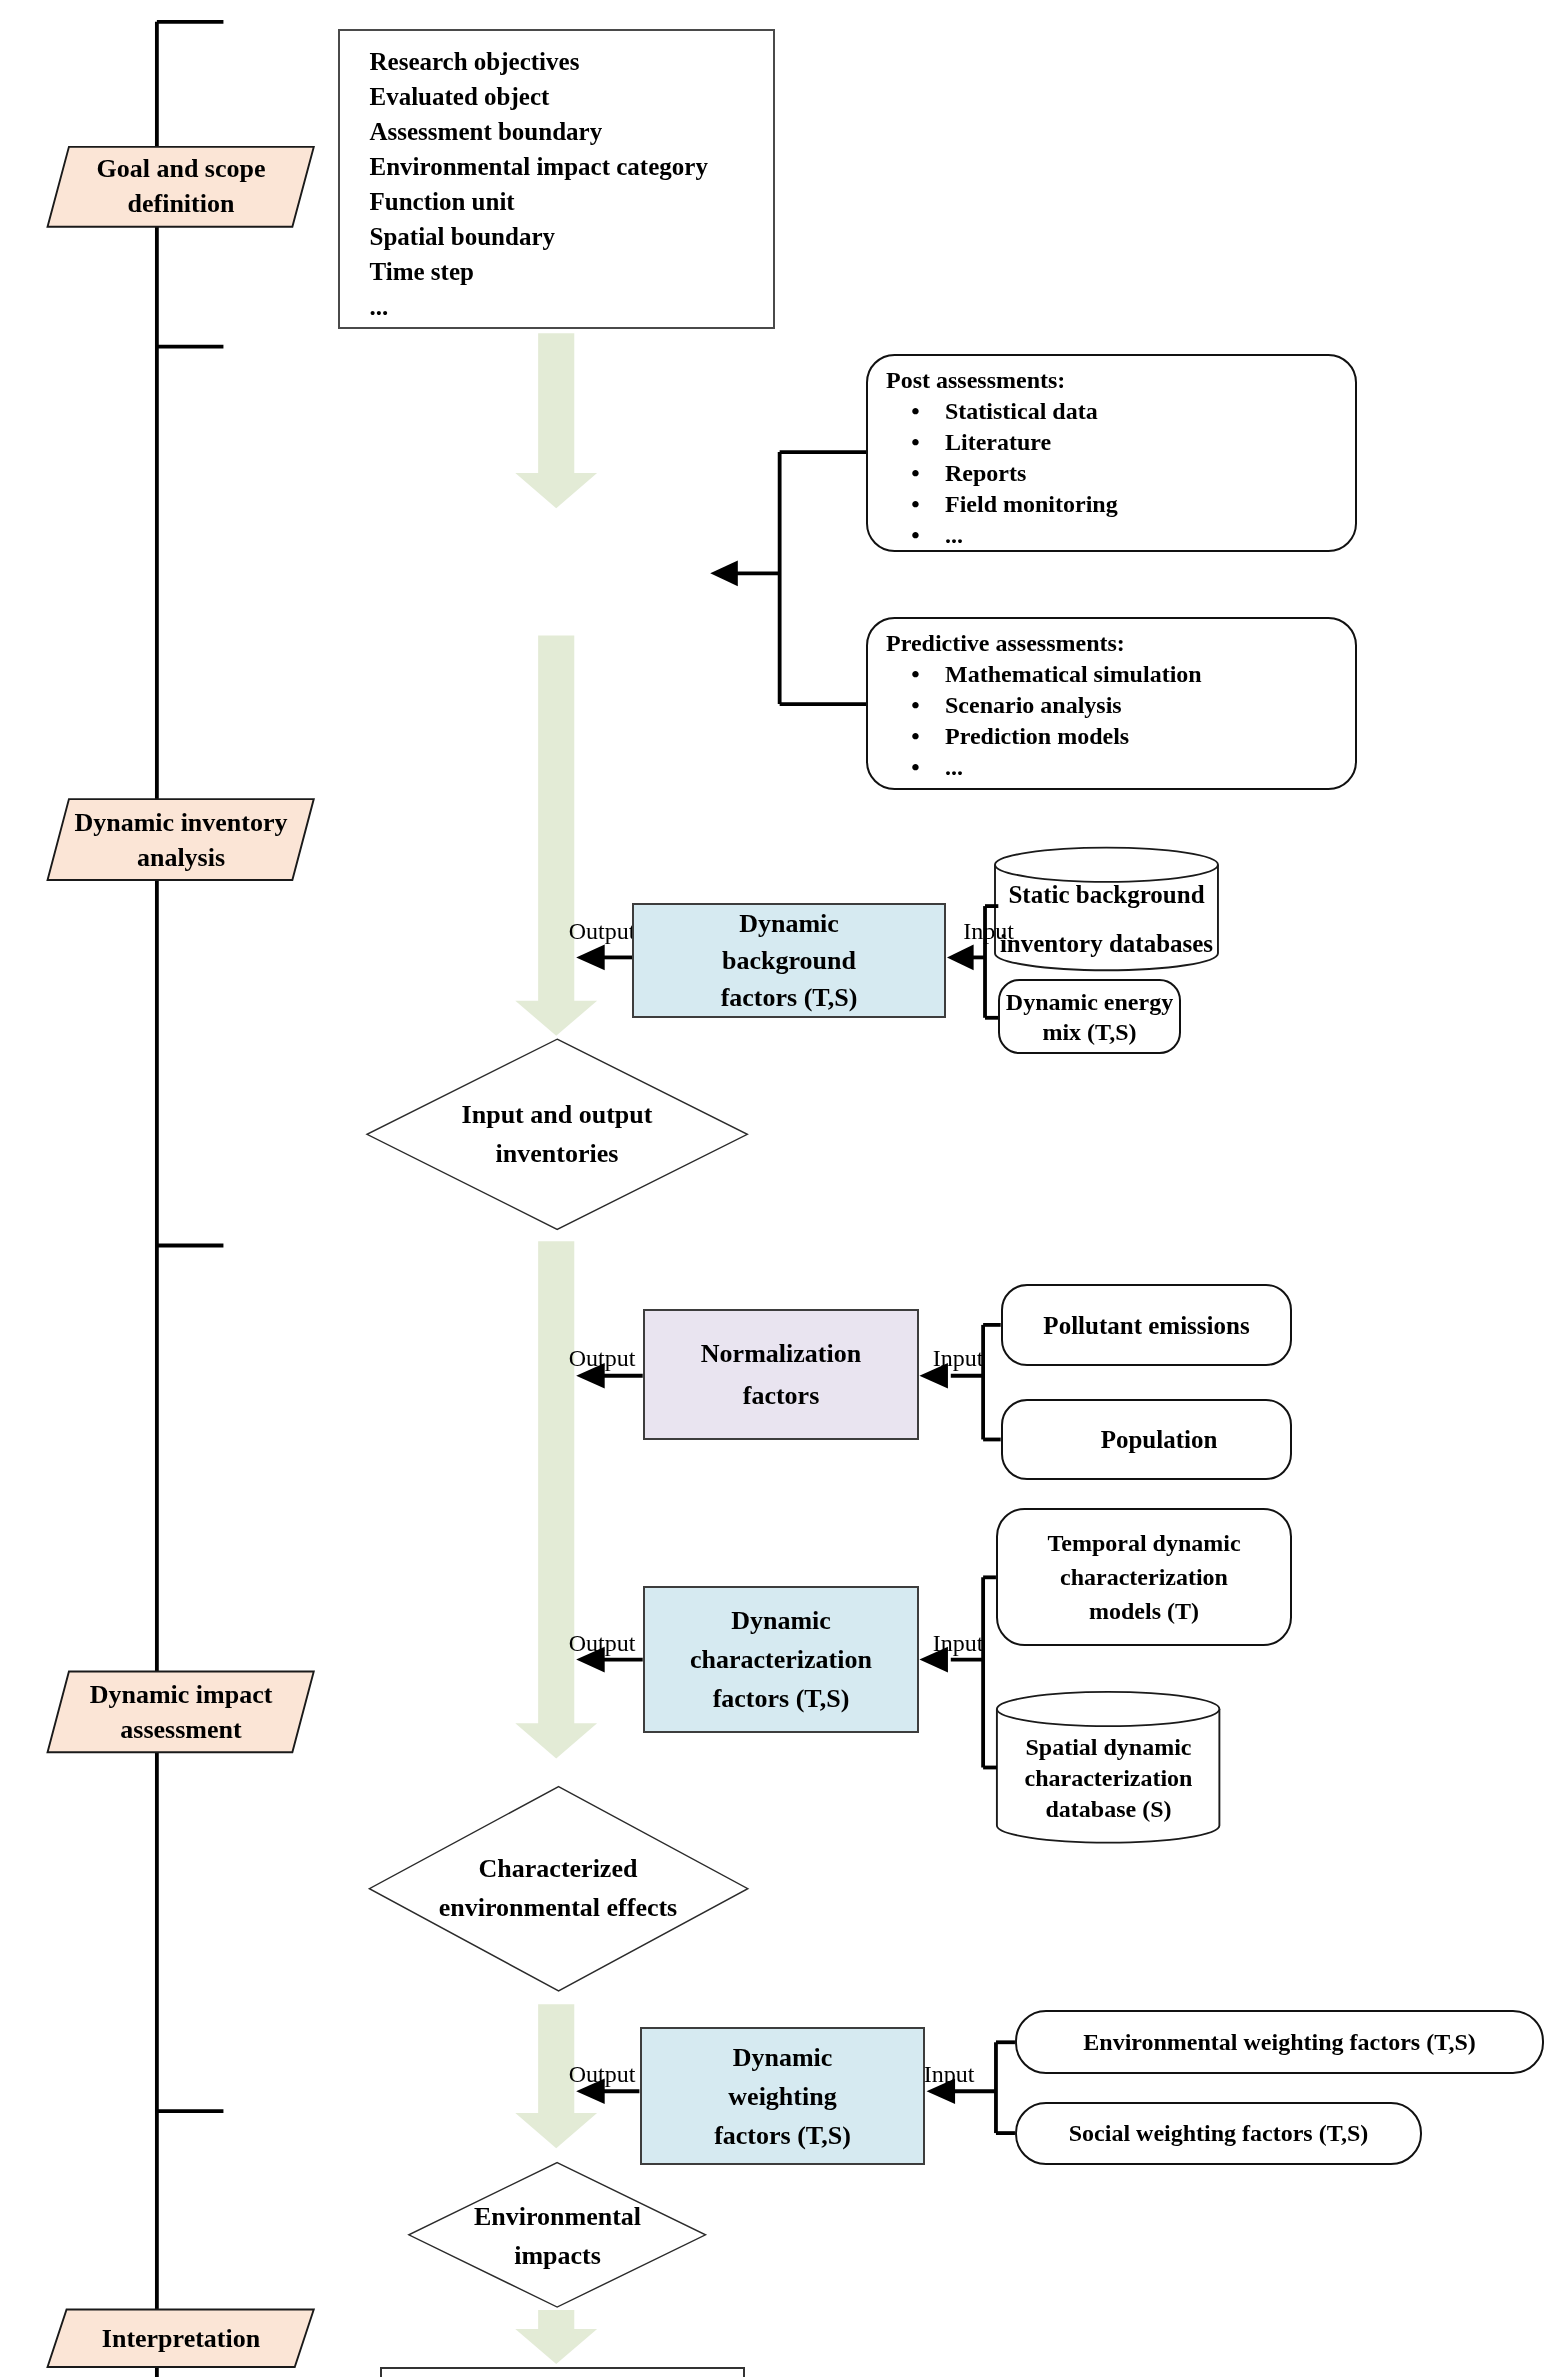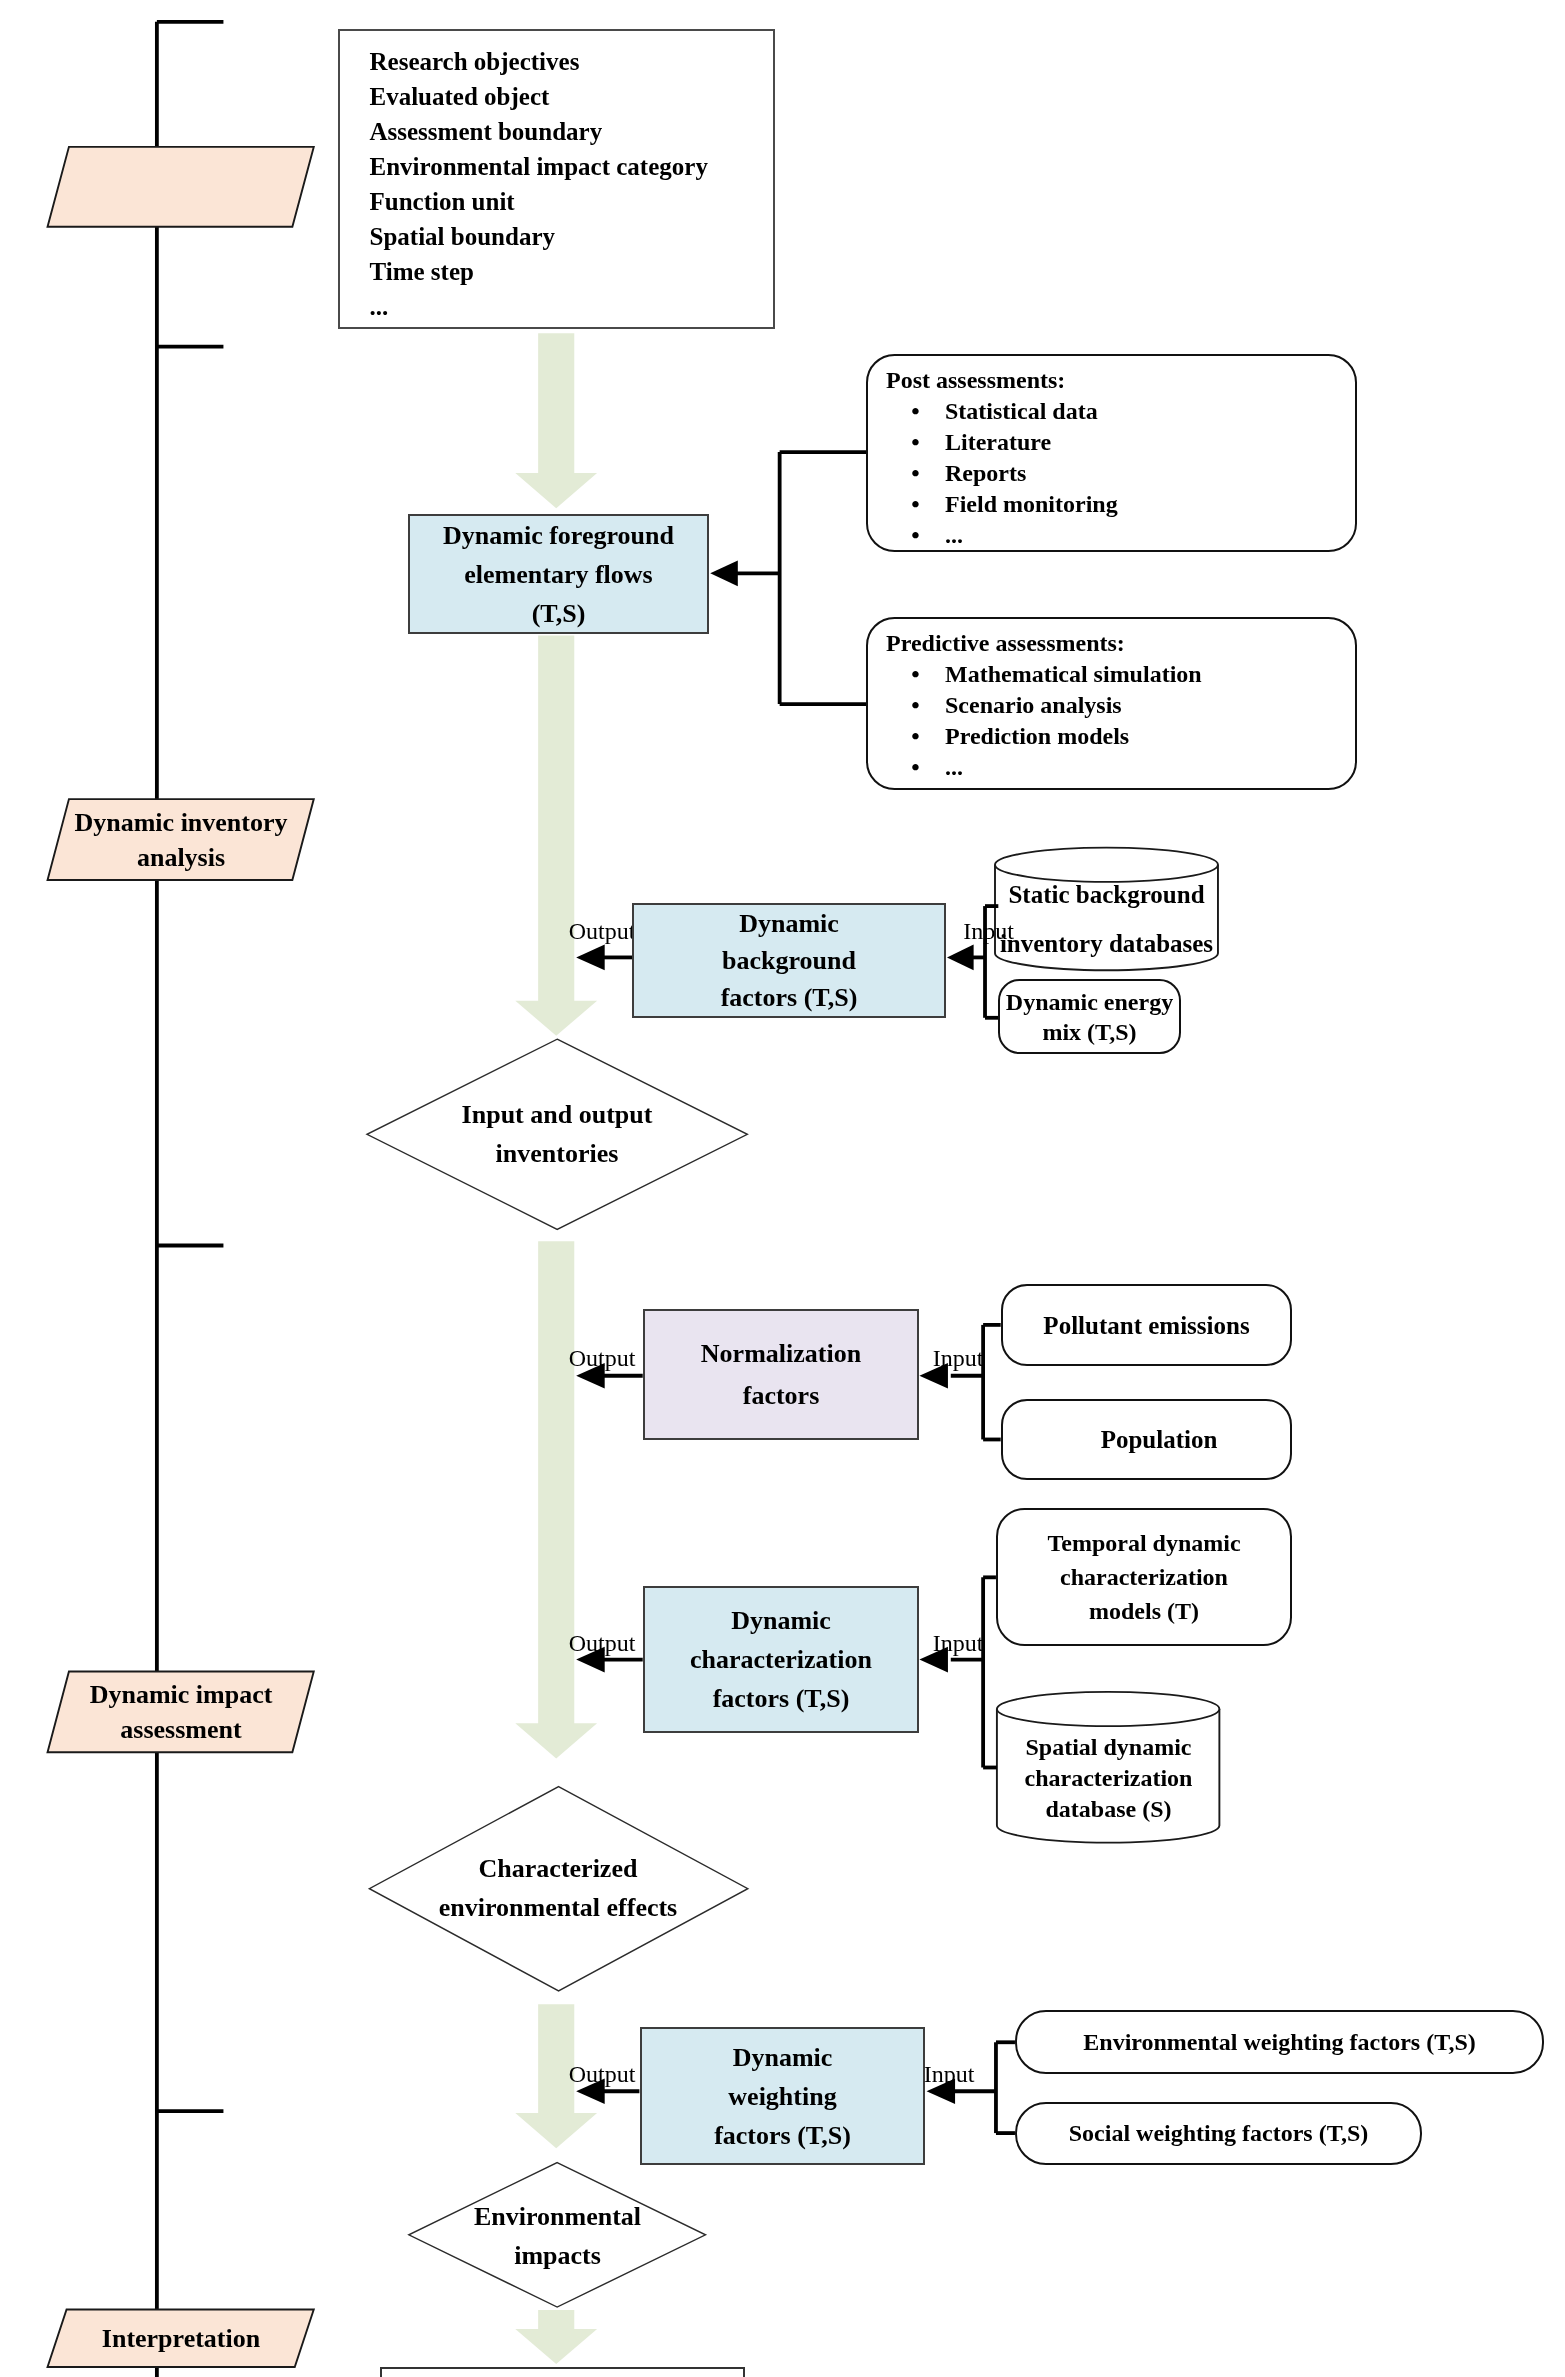--- a/index.html
+++ b/index.html
@@ -103,20 +103,24 @@
 
     <line class="conn" x1="1268" y1="4398" x2="1345" y2="4398"></line>
     <polygon class="ahead" points="1212,4398 1272,4371 1272,4425"></polygon>
     <line class="conn" x1="2005" y1="4398" x2="2095" y2="4398"></line>
     <polygon class="ahead" points="1949,4398 2009,4371 2009,4425"></polygon>
     <line class="conn" x1="2095" y1="4295" x2="2095" y2="4486"></line>
     <line class="conn" x1="2095" y1="4295" x2="2135" y2="4295"></line>
     <line class="conn" x1="2095" y1="4486" x2="2135" y2="4486"></line>
   </svg>
 
+  <div class="abs center stage-label" style="left:48px;top:146px;width:266px;height:80px;">
+    <span>Goal and scope</span>
+    <span>definition</span>
+  </div>
   <div class="abs center stage-label" style="left:48px;top:799px;width:266px;height:81px;">
     <span>Dynamic inventory</span>
     <span>analysis</span>
   </div>
   <div class="abs center stage-label" style="left:48px;top:1671px;width:266px;height:81px;">
     <span>Dynamic impact</span>
     <span>assessment</span>
   </div>
   <div class="abs center stage-label" style="left:48px;top:2309px;width:266px;height:58px;">
     <span>Interpretation</span>
@@ -126,25 +130,20 @@
     <div>Research objectives</div>
     <div>Evaluated object</div>
     <div>Assessment boundary</div>
     <div>Environmental impact category</div>
     <div>Function unit</div>
     <div>Spatial boundary</div>
     <div>Time step</div>
     <div>...</div>
   </div>
 
-  <div class="abs procbox center t54" style="left:408px;top:514px;width:301px;height:120px;">
-    <span>Dynamic foreground</span>
-    <span>elementary flows</span>
-    <span>(T,S)</span>
-  </div>
 
   <div class="abs roundbox listbox t51" style="left:866px;top:354px;width:491px;height:198px;">
     <div class="brow">
         <span>Post assessments:</span>
       </div>
     <div class="brow">
         <span class="bdot">•</span>
         <span>Statistical data</span>
       </div>
     <div class="brow">

